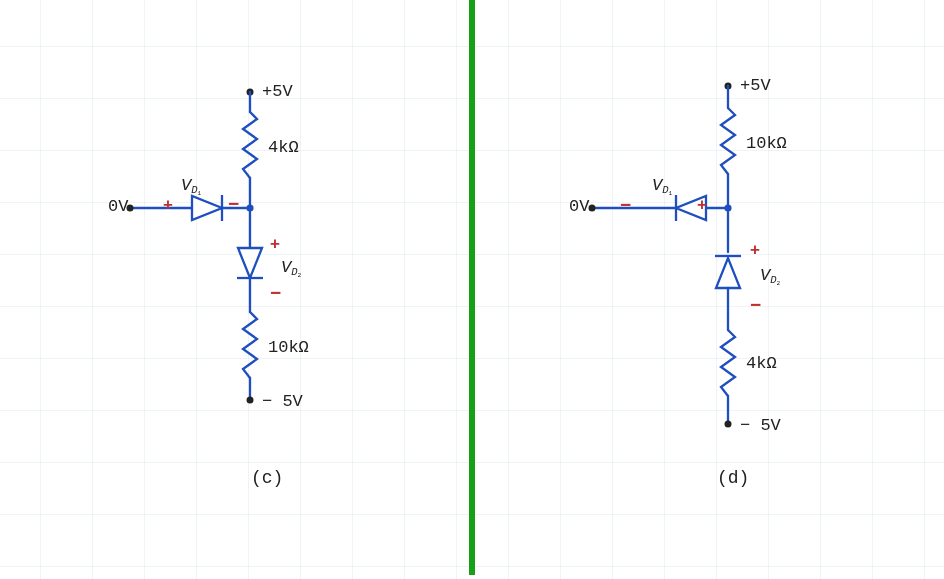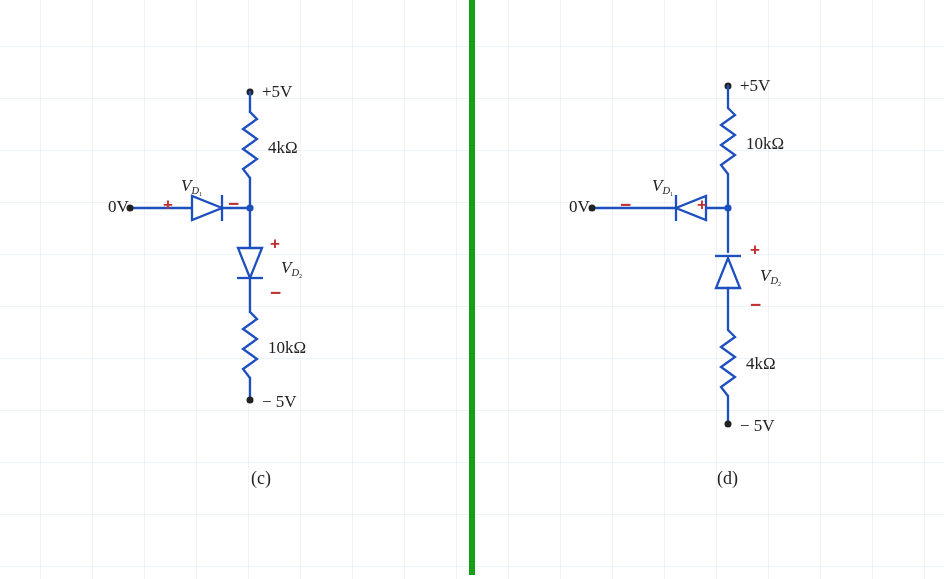--- a/index.html
+++ b/index.html
@@ -35,21 +35,21 @@
   svg.circuit {
     position: absolute;
   }
   .wire { stroke: #1e4fbf; stroke-width: 2.3; fill: none; stroke-linecap: round; }
   .node { fill: #1e4fbf; }
   .diode-fill { fill: #ffffff; stroke: #1e4fbf; stroke-width: 2.3; }
   .diode-bar  { stroke: #1e4fbf; stroke-width: 2.3; }
   .term { fill: #222; }
   .lbl {
     position: absolute;
-    font-family: Liberation Serif, serif;
+    font-family: Liberation Mono, monospace;
     white-space: nowrap;
   }
   .sub { font-size: 0.62em; vertical-align: -0.25em; font-style: italic; }
   .subn { font-size: 0.58em; vertical-align: -0.25em; font-style: normal; }
   .plus, .minus { color: #c03030; font-family: Arial, sans-serif; font-weight: 600; }
   .figlabel { font-size: 18px; }
 </style>
 </head>
 <body>
 

